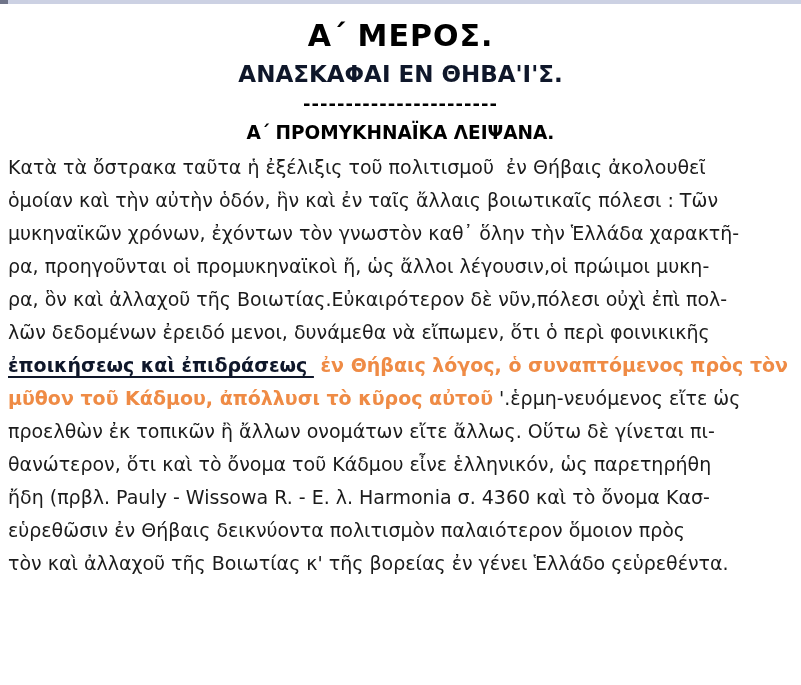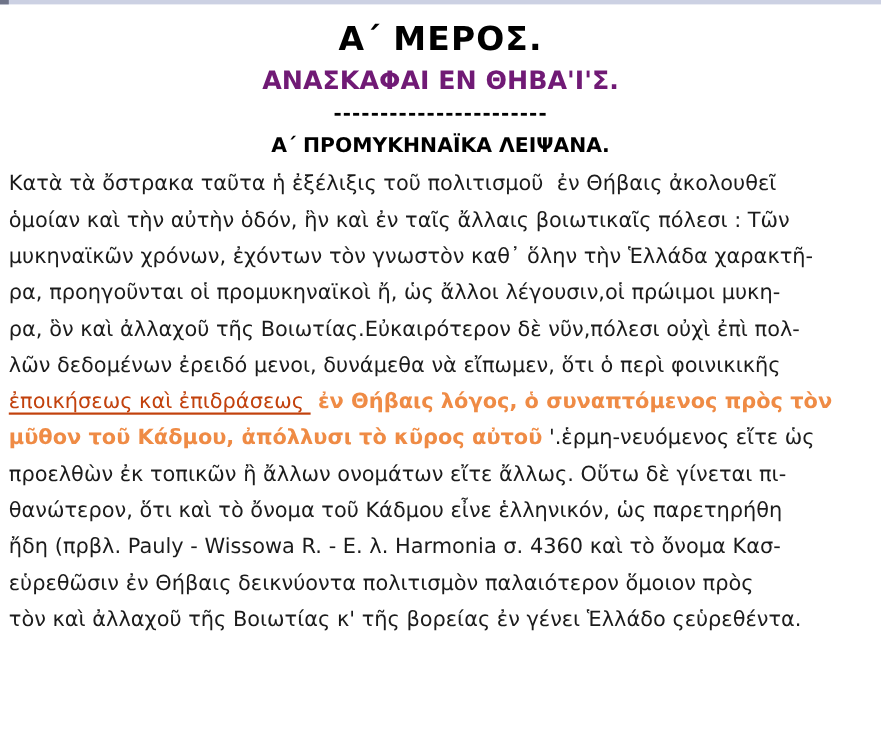--- a/index.html
+++ b/index.html
@@ -36,21 +36,21 @@
     font-weight: bold;
     font-size: 30px;
     color: #000000;
     letter-spacing: 1px;
     margin: 6px 0 4px 0;
   }
   .subtitle {
     text-align: center;
     font-weight: bold;
     font-size: 23px;
-    color: #701a75;
+    color: #0f172a;
     margin: 8px 0 0 0;
   }
   .divider {
     text-align: center;
     font-weight: bold;
     font-size: 18px;
     color: #000000;
     letter-spacing: 1px;
     margin: 6px 0 0 0;
   }
@@ -68,22 +68,22 @@
     font-size: 19px;
     line-height: 33px;
     white-space: pre;
     color: #1b1b1b;
   }
   .hl {
     color: #EF8B45;
     font-weight: bold;
   }
   .hl-underline {
-    color: #c2410c;
-    font-weight: normal;
+    color: #0f172a;
+    font-weight: bold;
     text-decoration: underline;
     text-decoration-thickness: 2px;
     text-underline-offset: 4px;
   }
 </style>
 </head>
 <body>
 
 <div class="topbar">
   <div class="topbar-cap"></div>

